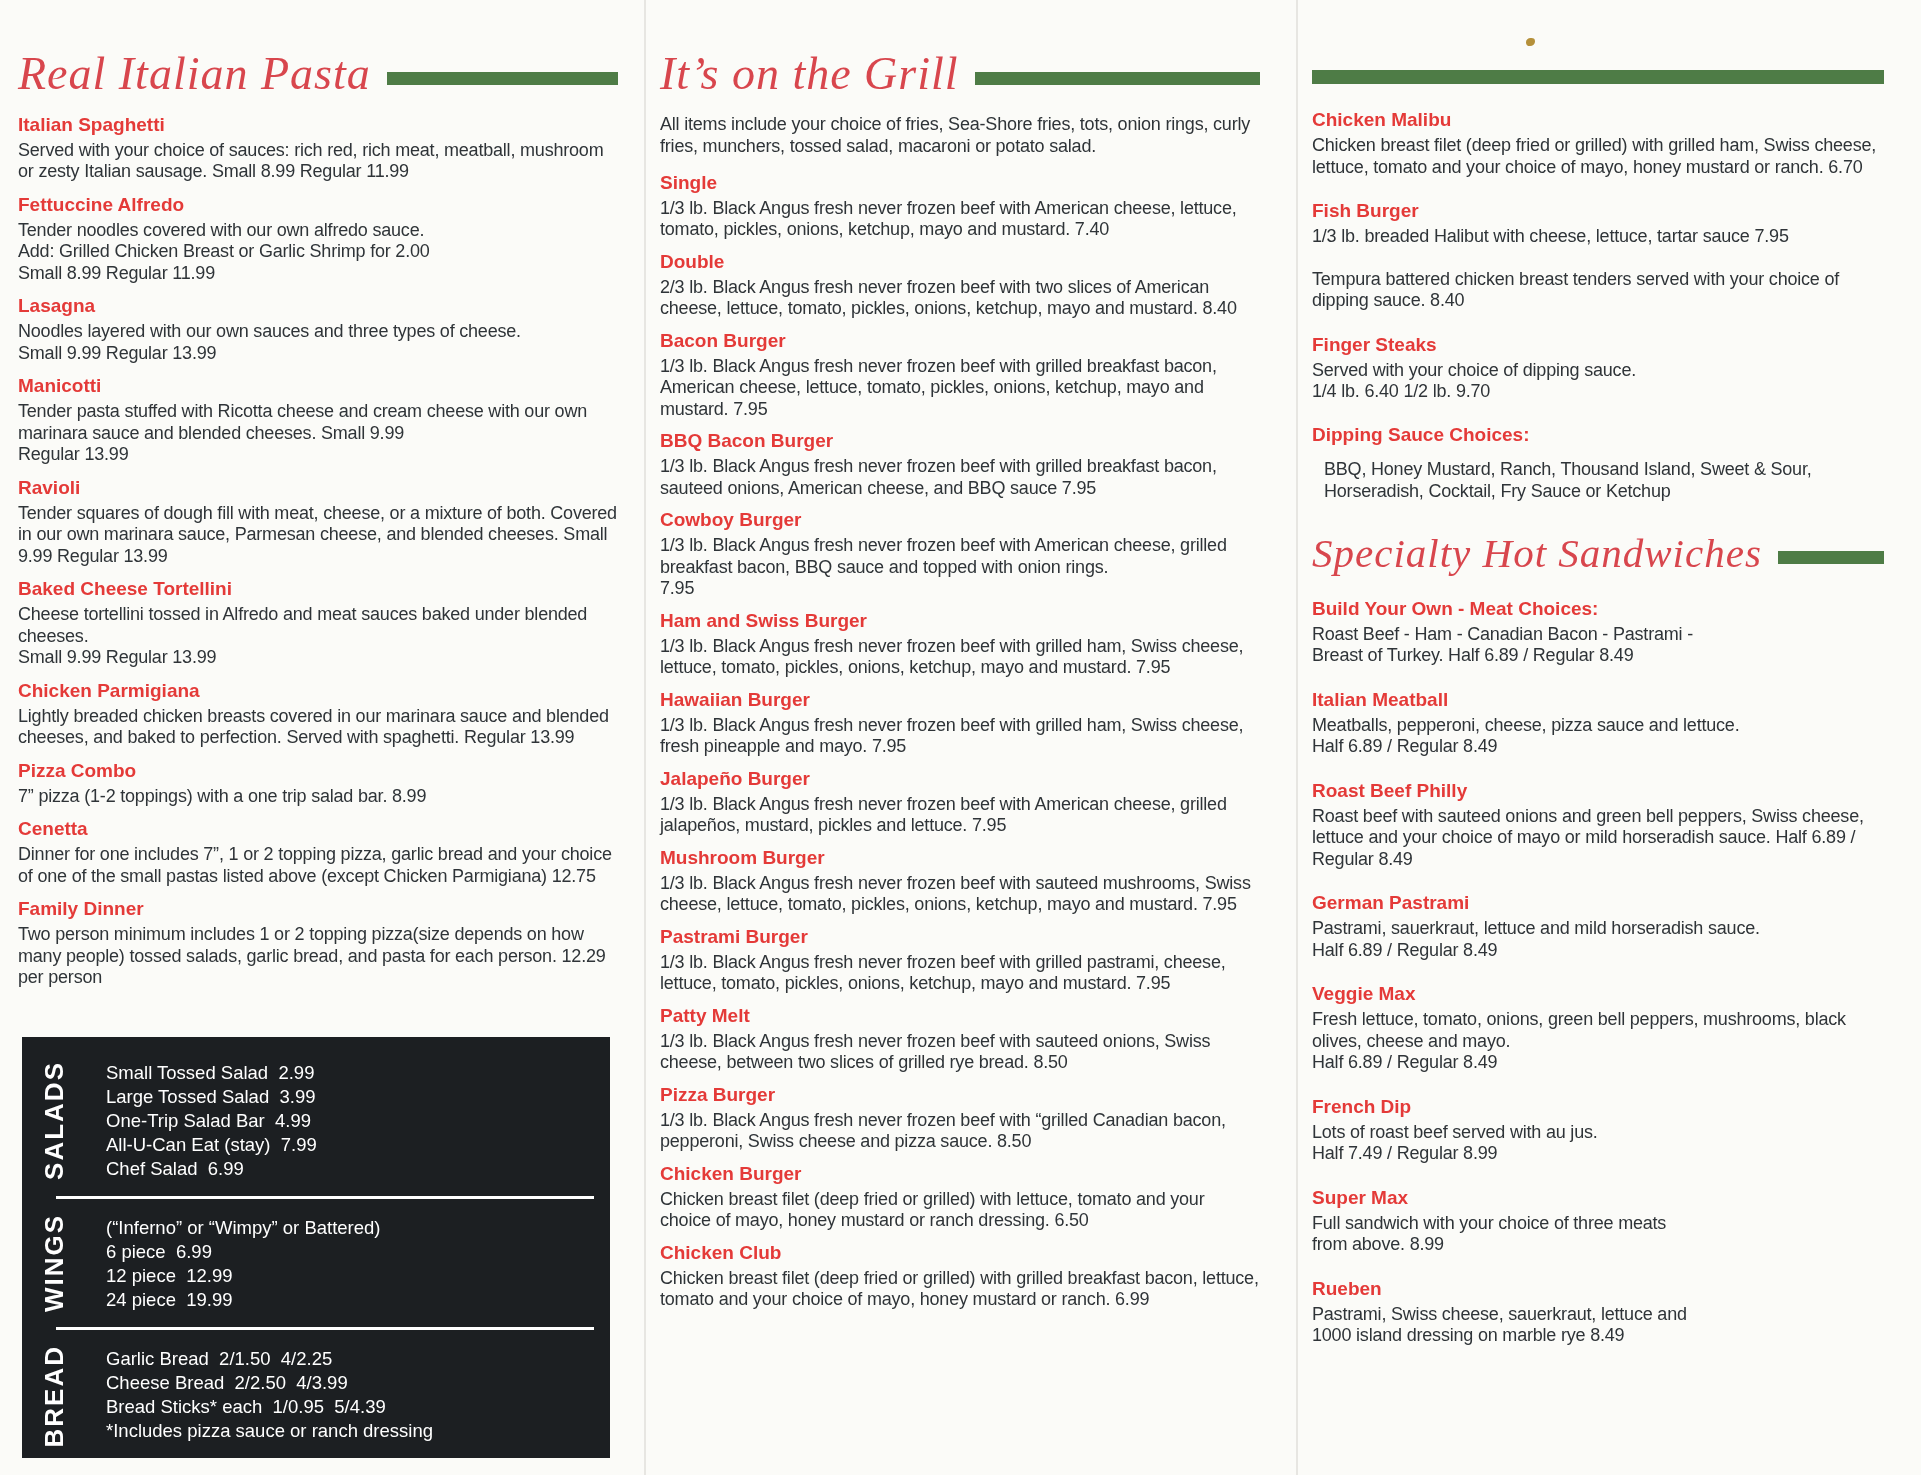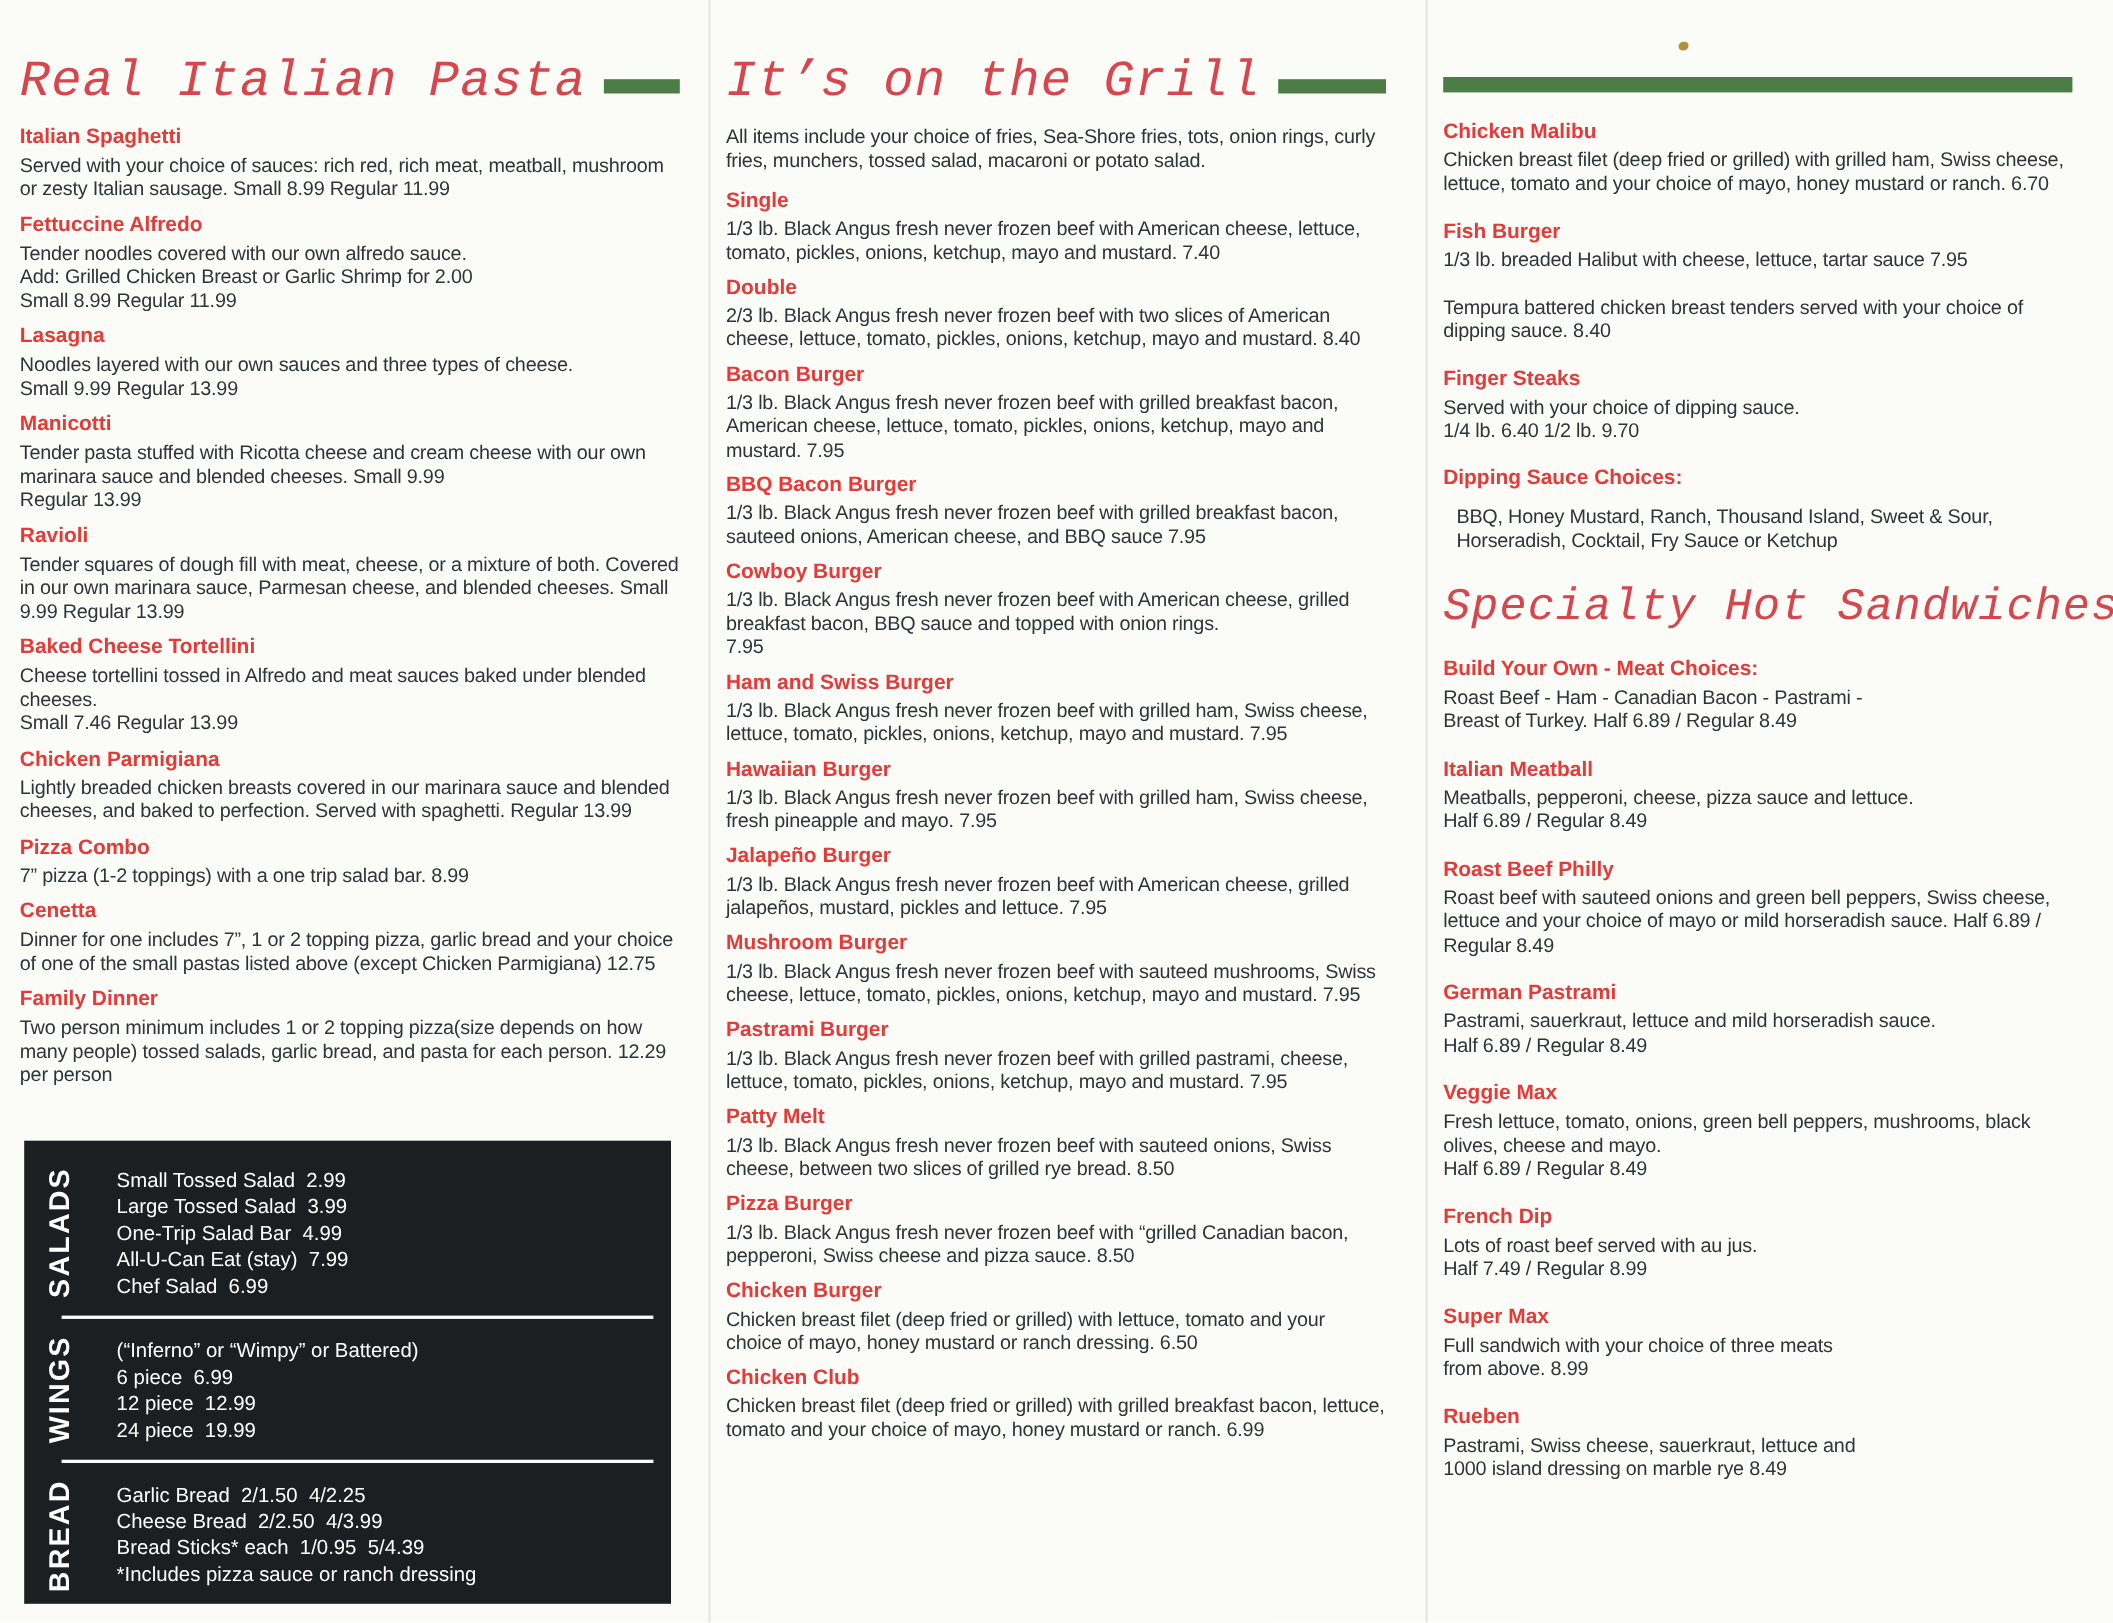--- a/index.html
+++ b/index.html
@@ -10,21 +10,21 @@
   .fold { position:absolute; top:0; bottom:0; width:2px; background:#e7e6e2; }
   .f1 { left:644px; } .f2 { left:1296px; }
   .speck { position:absolute; left:1526px; top:38px; width:9px; height:8px;
     background:#b5903a; border-radius:50% 40% 55% 45%; }
   .col { position:absolute; top:0; box-sizing:border-box; }
   .c1 { left:18px;  width:600px; padding-top:48px; }
   .c2 { left:660px; width:600px; padding-top:48px; }
   .c3 { left:1312px; width:572px; padding-top:70px; }
   .shead { display:flex; align-items:center; gap:16px; margin-bottom:12px; }
   .script {
-    font-family:Liberation Mono, monospace; font-style:italic; font-weight:normal;
+    font-family:Liberation Serif, serif; font-style:italic; font-weight:normal;
     color:#d8464d; font-size:46px; line-height:1.15; white-space:nowrap;
     letter-spacing:1px; margin:0;
   }
   .c3 .script { font-size:41px; }
   .gbar { flex:1 1 auto; height:13px; background:#4e7c46; margin-top:8px; }
   .topbar { height:14px; background:#4e7c46; margin-bottom:24px; }
   .item { margin-bottom:10px; }
   .c2 .item { margin-bottom:9px; }
   .c3 .item { margin-bottom:21px; }
   .iname { color:#e43a38; font-size:19px; line-height:24px; font-weight:bold; margin:0 0 3px; }
@@ -80,21 +80,21 @@
       <p class="idesc">Tender pasta stuffed with Ricotta cheese and cream cheese with our own marinara sauce and blended cheeses. Small 9.99
 Regular 13.99</p>
     </article>
     <article class="item">
       <h2 class="iname">Ravioli</h2>
       <p class="idesc">Tender squares of dough fill with meat, cheese, or a mixture of both. Covered in our own marinara sauce, Parmesan cheese, and blended cheeses. Small 9.99 Regular 13.99</p>
     </article>
     <article class="item">
       <h2 class="iname">Baked Cheese Tortellini</h2>
       <p class="idesc">Cheese tortellini tossed in Alfredo and meat sauces baked under blended cheeses.
-Small 7.46 Regular 13.99</p>
+Small 9.99 Regular 13.99</p>
     </article>
     <article class="item">
       <h2 class="iname">Chicken Parmigiana</h2>
       <p class="idesc">Lightly breaded chicken breasts covered in our marinara sauce and blended cheeses, and baked to perfection. Served with spaghetti. Regular 13.99</p>
     </article>
     <article class="item">
       <h2 class="iname">Pizza Combo</h2>
       <p class="idesc">7” pizza (1-2 toppings) with a one trip salad bar. 8.99</p>
     </article>
     <article class="item">

